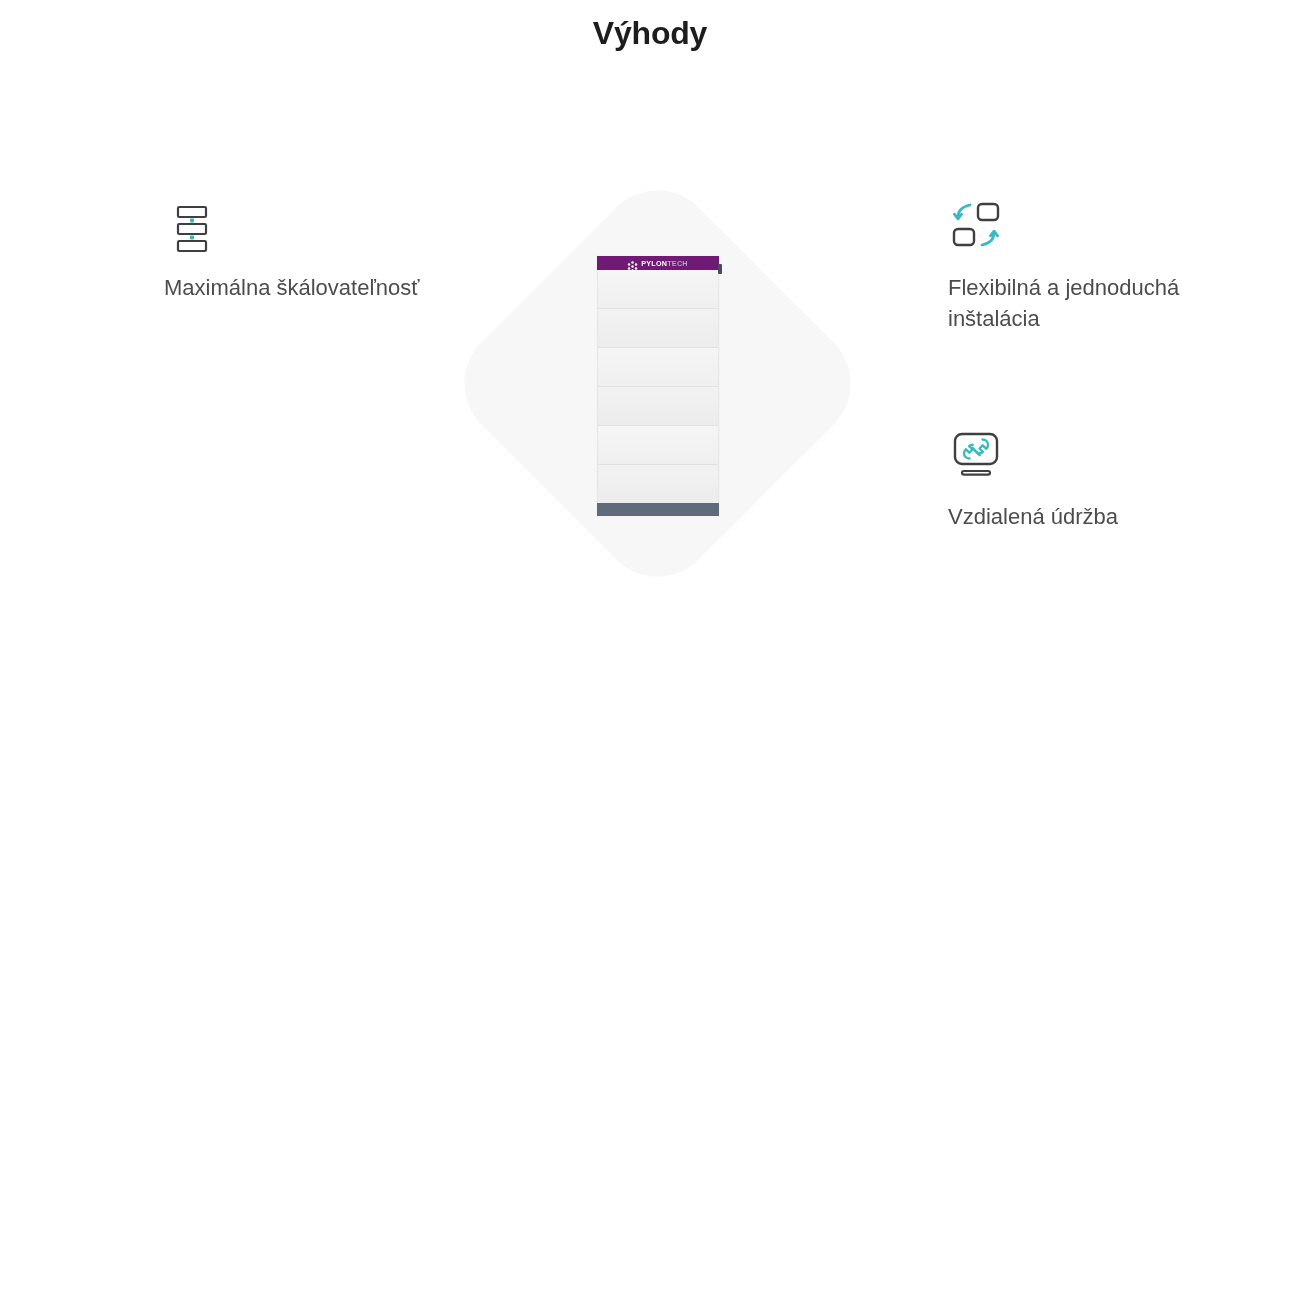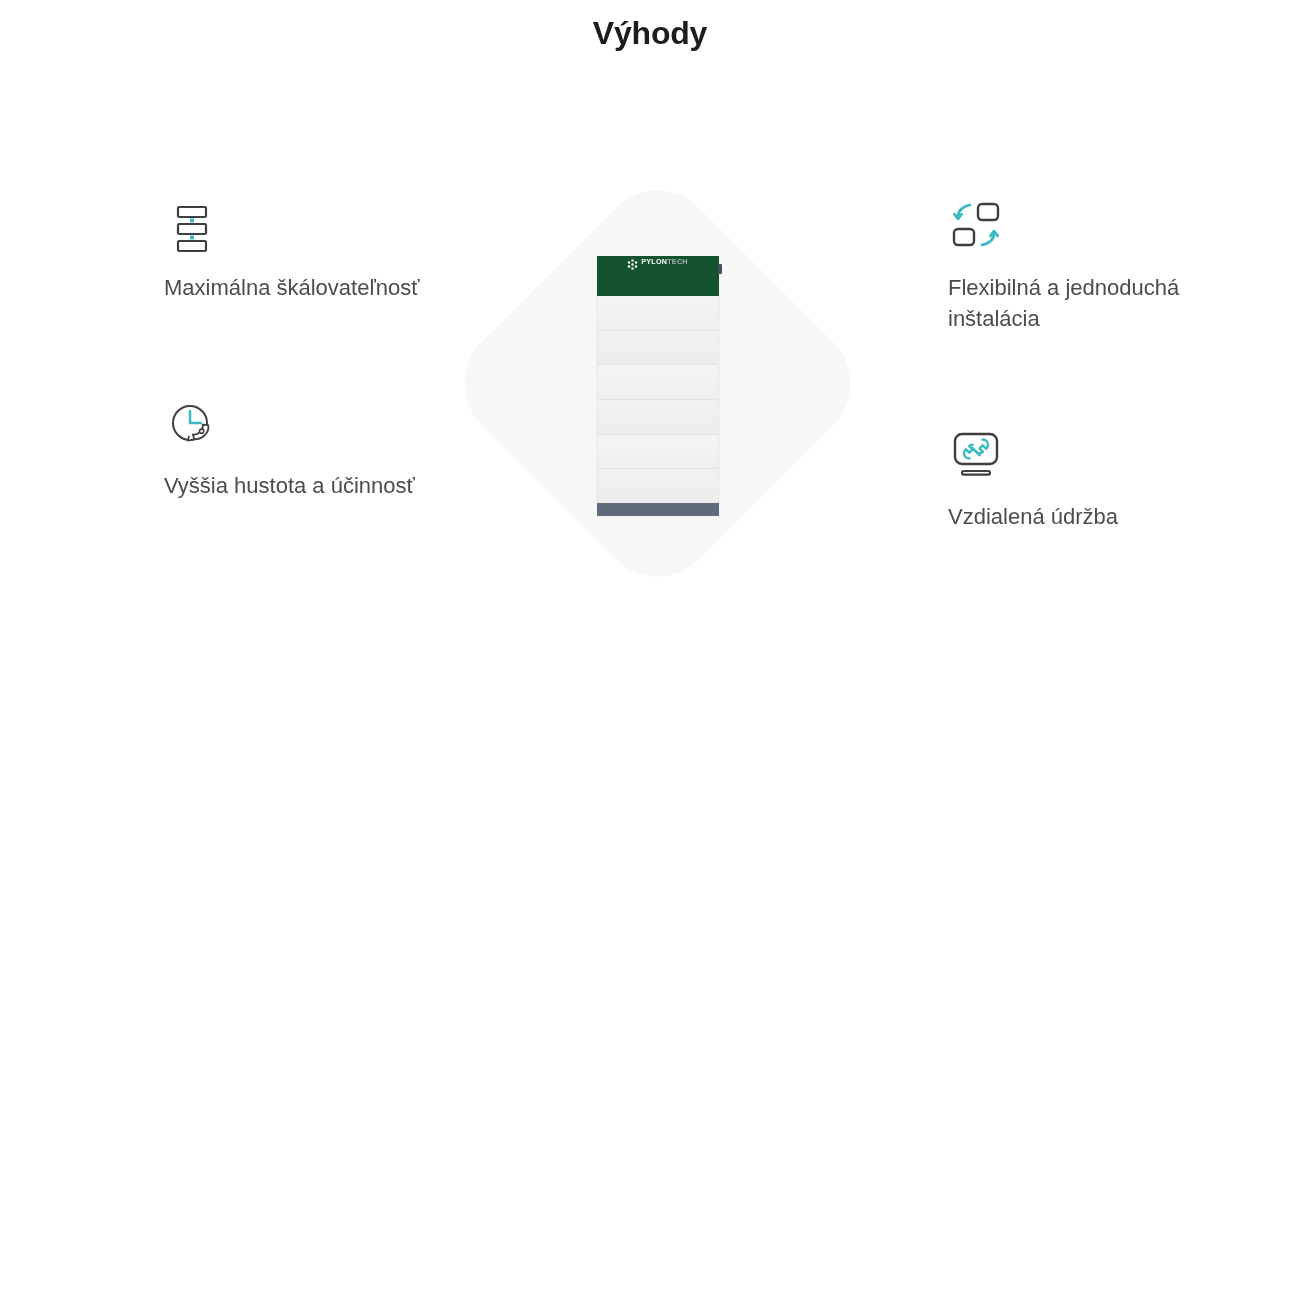--- a/index.html
+++ b/index.html
@@ -97,24 +97,24 @@
     width: 122px;
     height: 260px;
     background: #ffffff;
     display: flex;
     flex-direction: column;
     box-shadow: 0 0 0 1px rgba(0,0,0,0.015);
   }
 
   .battery-header {
     position: relative;
-    height: 40px;
-    background: #14532d;
-    display: flex;
-    align-items: flex-start;
+    height: 14px;
+    background: #701a75;
+    display: flex;
+    align-items: center;
     justify-content: center;
     flex: 0 0 auto;
   }
 
   .battery-header::after {
     content: "";
     position: absolute;
     right: -3px;
     top: 8px;
     width: 4px;
@@ -182,34 +182,20 @@
           <rect x="14" y="9" width="28" height="10" rx="1.2" fill="none" stroke="#3f3f3f" stroke-width="2.2"></rect>
           <rect x="14" y="26" width="28" height="10" rx="1.2" fill="none" stroke="#3f3f3f" stroke-width="2.2"></rect>
           <rect x="14" y="43" width="28" height="10" rx="1.2" fill="none" stroke="#3f3f3f" stroke-width="2.2"></rect>
           <path d="M28 20.5 v4 M26 22.5 h4" stroke="#3bb9c0" stroke-width="3.2" stroke-linecap="butt"></path>
           <path d="M28 37.5 v4 M26 39.5 h4" stroke="#3bb9c0" stroke-width="3.2" stroke-linecap="butt"></path>
         </svg>
       </span>
       <div class="feature-label">Maximálna škálovateľnosť</div>
     </div>
 
-    <div class="feature">
-      <span class="feature-icon">
-        <svg viewBox="0 0 56 56" width="56" height="56" xmlns="http://www.w3.org/2000/svg">
-          <circle cx="26" cy="27" r="17" fill="none" stroke="#3f3f3f" stroke-width="2"></circle>
-          <path d="M26 15 V27 H37" fill="none" stroke="#3bb9c0" stroke-width="2.6" stroke-linecap="round" stroke-linejoin="round"></path>
-          <g transform="translate(30,30)">
-            <path d="M14.2 -0.8 c0.7 3.4 -0.6 7.2 -3.6 10.2 -3 3 -6.8 4.3 -10.2 3.6 l-1.6 -4.5 c2.4 0.4 5.1 -0.6 7.2 -2.7 2.1 -2.1 3.1 -4.8 2.7 -7.2 z" fill="#ffffff" stroke="#3f3f3f" stroke-width="1.8" stroke-linejoin="round"></path>
-            <circle cx="7.6" cy="5.2" r="2.1" fill="#ffffff" stroke="#3f3f3f" stroke-width="1.6"></circle>
-            <path d="M-1.4 13.2 c-1.6 0.9 -3.3 1.4 -4.8 1.5 0.1 -1.5 0.6 -3.2 1.5 -4.8" fill="#ffffff" stroke="#3f3f3f" stroke-width="1.7" stroke-linejoin="round"></path>
-          </g>
-        </svg>
-      </span>
-      <div class="feature-label">Vyššia hustota a účinnosť</div>
-    </div>
 
   </div>
 
   <div class="features-right">
 
     <div class="feature">
       <span class="feature-icon">
         <svg viewBox="0 0 56 56" width="56" height="56" xmlns="http://www.w3.org/2000/svg">
           <rect x="30" y="6" width="20" height="16" rx="4" fill="none" stroke="#3f3f3f" stroke-width="2.4"></rect>
           <rect x="6" y="31" width="20" height="16" rx="4" fill="none" stroke="#3f3f3f" stroke-width="2.4"></rect>

